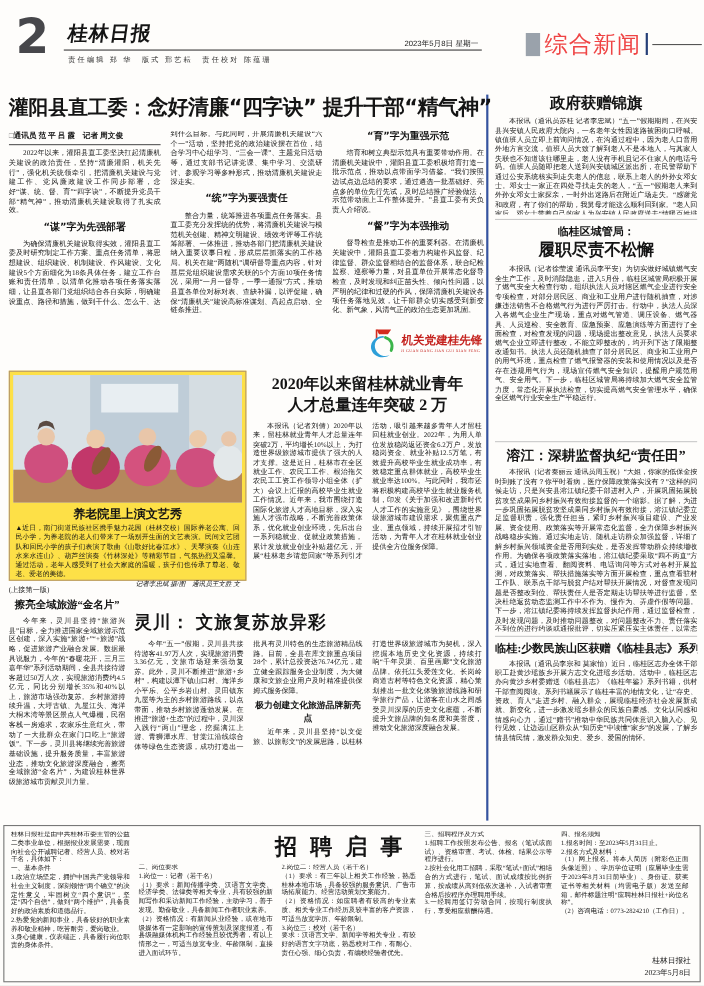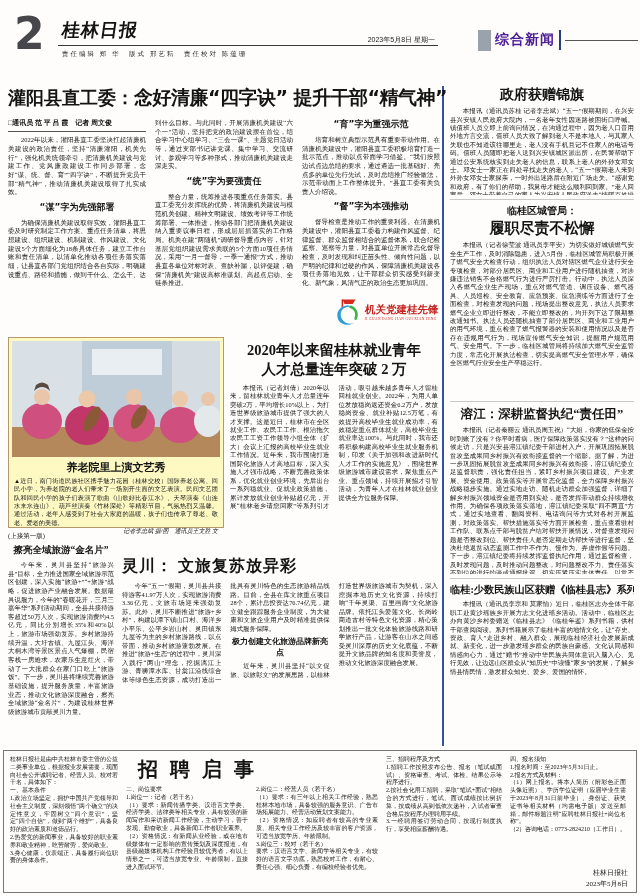--- a/index.html
+++ b/index.html
@@ -8,42 +8,42 @@
   .page{position:relative;width:640px;height:896px;background:#fefdfb;overflow:hidden}
 
   
   .pagenum{position:absolute;left:14px;top:14px;font:900 44px/0.9 "DejaVu Sans",sans-serif;color:#47474b}
   .paper-name{position:absolute;left:62px;top:18px;font-size:18px;font-weight:900;transform:skewX(-8deg);letter-spacing:1px}
   .mh-rule{position:absolute;left:58px;top:45px;width:380px;height:1px;background:#3a3a3a}
   .staff{position:absolute;left:62px;top:50px;font-size:6.5px;letter-spacing:2px;color:#2e2e2e;font-family:"Liberation Sans",sans-serif}
   .dateline{position:absolute;left:295px;top:35px;width:140px;text-align:right;font-size:7px;color:#222;font-family:"Liberation Sans",sans-serif}
   .section-head{position:absolute;left:478px;top:25px;width:160px;height:30px;display:flex;align-items:center;gap:4px}
   .sq{width:13px;height:21px;background:#9aa2ab;flex:none}
-  .section-title{font-size:14px;font-weight:700;color:#4c1d95;letter-spacing:1px;white-space:nowrap}
+  .section-title{font-size:21px;font-weight:400;color:#ef4444;letter-spacing:1px;white-space:nowrap}
   .vbar{width:2px;height:20px;background:#253f77;flex:none}
   .hline{flex:1;height:1px;background:#555}
 
   .divider{position:absolute;left:442px;top:86px;width:2px;height:660px;background:#35539f}
 
   
   .headline{position:absolute;left:8px;top:85px;width:432px;white-space:nowrap}
   .hl-prefix{font-size:18px;font-weight:900}
   .hl-main{font-size:19px;font-weight:900;font-family:"DejaVu Sans",sans-serif;letter-spacing:-0.5px}
   .main-cols{position:absolute;left:8px;top:119px;width:432px;height:215px;column-count:3;column-gap:9px;font-size:6.5px;line-height:1.33;text-align:justify;overflow:hidden}
   .byline{font-size:7px;font-weight:bold;border-bottom:1px solid #555;padding-bottom:3px;margin-bottom:4px}
   .main-cols p{text-indent:2em;margin-bottom:2px}
   .sub{font-size:9px;font-weight:900;text-align:center;margin:5px 0;font-family:"DejaVu Sans",sans-serif}
 
   
   .party-logo{position:absolute;left:330px;top:291px;width:110px;height:42px;background:#fefdfb;display:flex;align-items:center;gap:3px;padding:2px}
   .pl-text{color:#c5231f;font-weight:900;font-size:10.5px;white-space:nowrap;transform:skewX(-4deg)}
   .pl-pin{color:#c5231f;font-size:3.5px;letter-spacing:0.4px;white-space:nowrap}
 
   
-  .photo-box{position:absolute;left:8px;top:337px;width:216px;height:191px;background:#fef9c3;border:1px solid #b6986a;padding:3px}
+  .photo-box{position:absolute;left:8px;top:337px;width:216px;height:191px;background:#fde047;border:1px solid #b6986a;padding:3px}
   .photo{width:100%;height:116px;display:block}
   .cap-title{font-size:11px;font-weight:900;text-align:center;margin:3px 0 2px}
   .cap-text{font-size:6.2px;line-height:1.35;text-align:justify;padding:0 2px}
   .cap-credit{font-size:6px;text-align:right;font-style:italic;padding-right:2px}
 
   
   .talent{position:absolute;left:230px;top:341px;width:208px;height:213px}
   .t-title{font-size:14.5px;font-weight:900;text-align:center;line-height:1.3}
   .t-body{margin-top:5px;column-count:2;column-gap:9px;font-size:6.4px;line-height:1.32;text-align:justify;height:172px;overflow:hidden}
   .t-body p{text-indent:2em}
@@ -69,21 +69,21 @@
   .rd-title{font-size:10.2px;font-weight:900;text-align:center;white-space:nowrap}
   .r-body{font-size:6.4px;line-height:1.31;text-align:justify;margin-top:3px;overflow:hidden}
   .r-body p{text-indent:2em}
   .rule{border-top:1px solid #c9c9c9;margin:4px 0}
 
   
   .recruit{position:absolute;left:3px;top:750px;width:634px;height:143px;border:1px solid #777;padding:5px 6px;display:flex;gap:8px}
   .rec-col{font-size:6px;line-height:1.3;text-align:justify;white-space:pre-line;overflow:hidden}
   .rec-c1{width:108px}
   .rec-center{width:252px;display:flex;flex-direction:column}
-  .rec-title{font-size:20px;font-weight:900;text-align:left;letter-spacing:12px;text-indent:12px;margin-bottom:3px}
+  .rec-title{font-size:20px;font-weight:900;text-align:right;letter-spacing:12px;text-indent:12px;margin-bottom:3px}
   .rec-center-cols{display:flex;gap:8px;flex:1;overflow:hidden}
   .rec-ca,.rec-cb{width:122px}
   .rec-c4,.rec-c5{width:116px}
   .rec-sign{position:absolute;right:12px;bottom:6px;text-align:right;font-size:7px;line-height:1.6;background:#fefdfb;padding-left:6px}
 </style>
 </head>
 <body>
 
 <div class="page">
 

